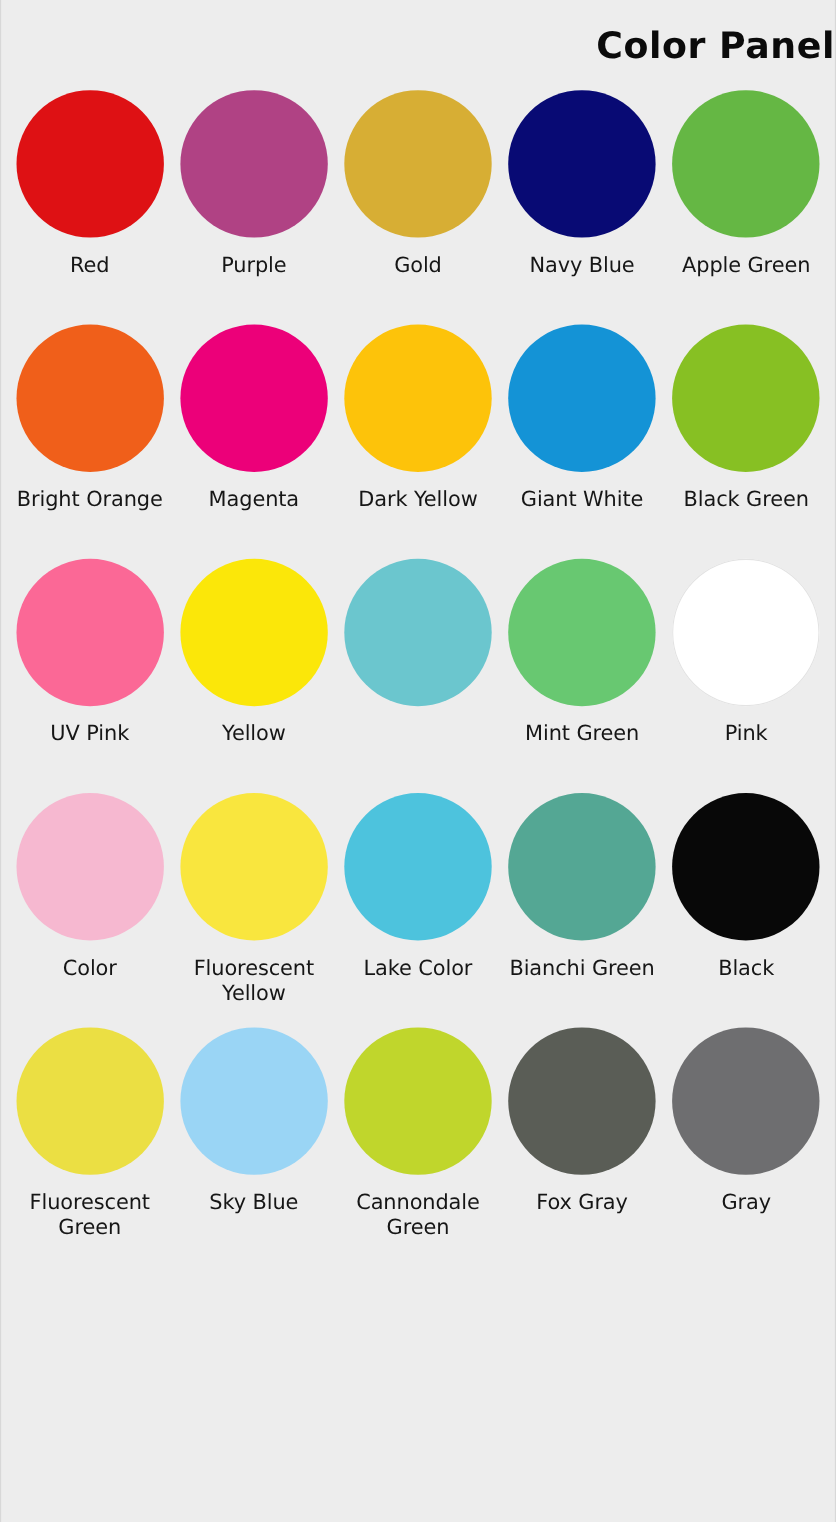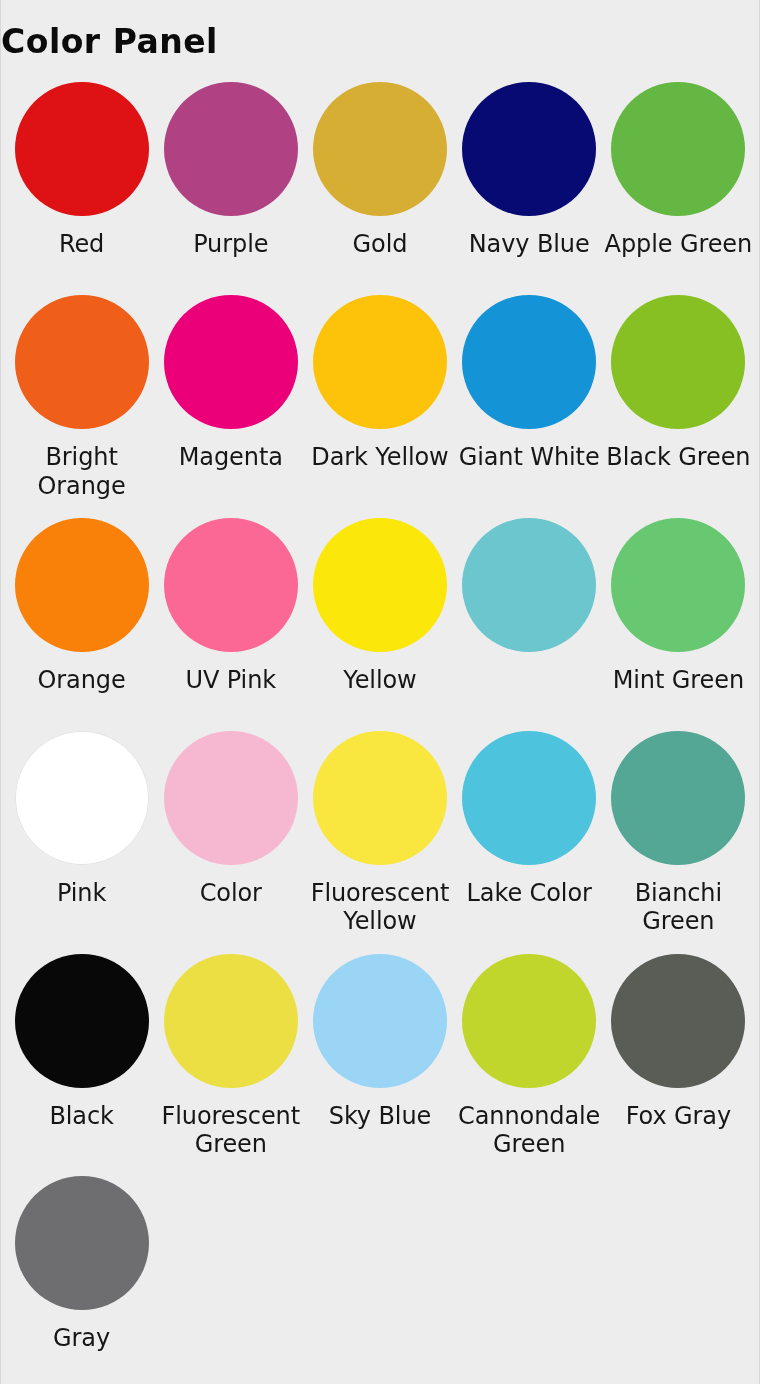--- a/index.html
+++ b/index.html
@@ -17,21 +17,21 @@
   #panel {
     position: relative;
     width: 760px;
     height: 1384px;
     background: #ededed;
     box-sizing: border-box;
     border-left: 1px solid #d8d8d8;
     border-right: 1px solid #d8d8d8;
   }
   #panel-title {
-    text-align: left;
+    text-align: right;
     font-family: "DejaVu Sans", sans-serif;
     font-weight: bold;
     font-size: 33px;
     color: #0b0b0b;
     letter-spacing: 0.5px;
     padding-top: 24px;
     padding-bottom: 4px;
     margin: 0;
     line-height: 1.1;
   }
@@ -56,21 +56,21 @@
     height: 134px;
     border-radius: 50%;
     flex: none;
   }
   .dot.has-border {
     box-shadow: inset 0 0 0 1px #e3e3e3;
   }
   .swatch-label {
     margin-top: 14px;
     font-family: "DejaVu Sans", sans-serif;
-    font-size: 24px;
+    font-size: 19px;
     color: #161616;
     text-align: center;
     line-height: 1.18;
     width: 100%;
     white-space: pre-line;
     letter-spacing: -0.1px;
   }
 </style>
 </head>
 <body>
@@ -112,24 +112,20 @@
         <div class="dot" style="background: rgb(253, 195, 10);"></div>
         <div class="swatch-label">Dark Yellow</div>
       </div>
       <div class="swatch-cell">
         <div class="dot" style="background: rgb(20, 147, 214);"></div>
         <div class="swatch-label">Giant White</div>
       </div>
       <div class="swatch-cell">
         <div class="dot" style="background: rgb(135, 192, 35);"></div>
         <div class="swatch-label">Black Green</div>
-      </div>
-      <div class="swatch-cell">
-        <div class="dot" style="background: rgb(249, 129, 9);"></div>
-        <div class="swatch-label">Orange</div>
       </div>
       <div class="swatch-cell">
         <div class="dot" style="background: rgb(251, 104, 150);"></div>
         <div class="swatch-label">UV Pink</div>
       </div>
       <div class="swatch-cell">
         <div class="dot" style="background: rgb(251, 231, 9);"></div>
         <div class="swatch-label">Yellow</div>
       </div>
       <div class="swatch-cell">

